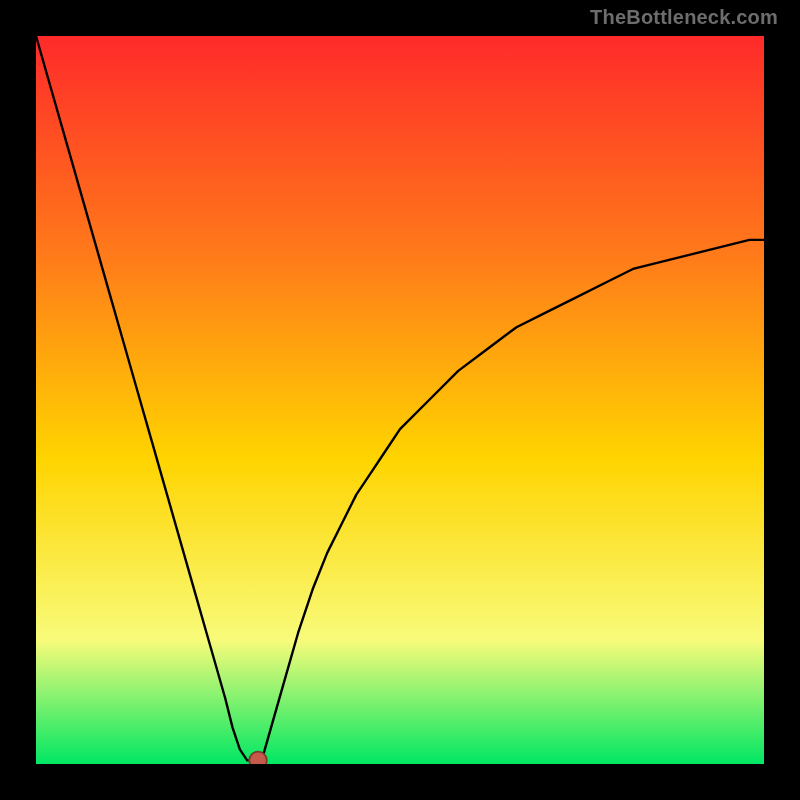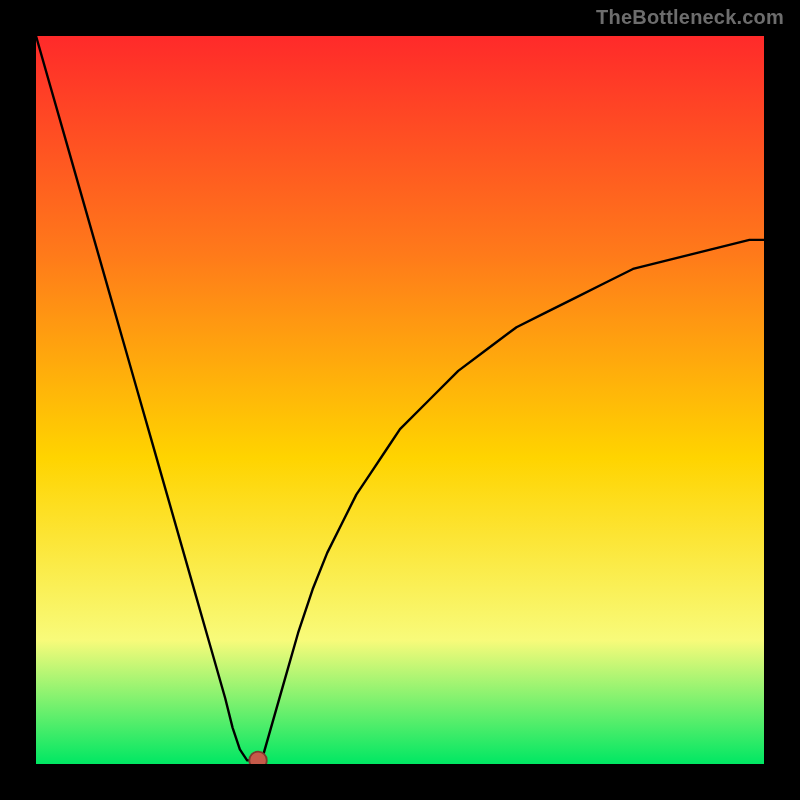--- a/index.html
+++ b/index.html
@@ -20,21 +20,21 @@
   .plot {
     position: absolute;
     left: 36px;
     top: 36px;
     width: 728px;
     height: 728px;
   }
   .watermark {
     position: absolute;
     top: 6px;
-    right: 16px;
+    right: 22px;
     font-size: 20px;
     font-weight: 600;
     color: #6d6d6d;
     letter-spacing: 0.2px;
   }
 </style>
 </head>
 <body>
 
 <div class="frame">

